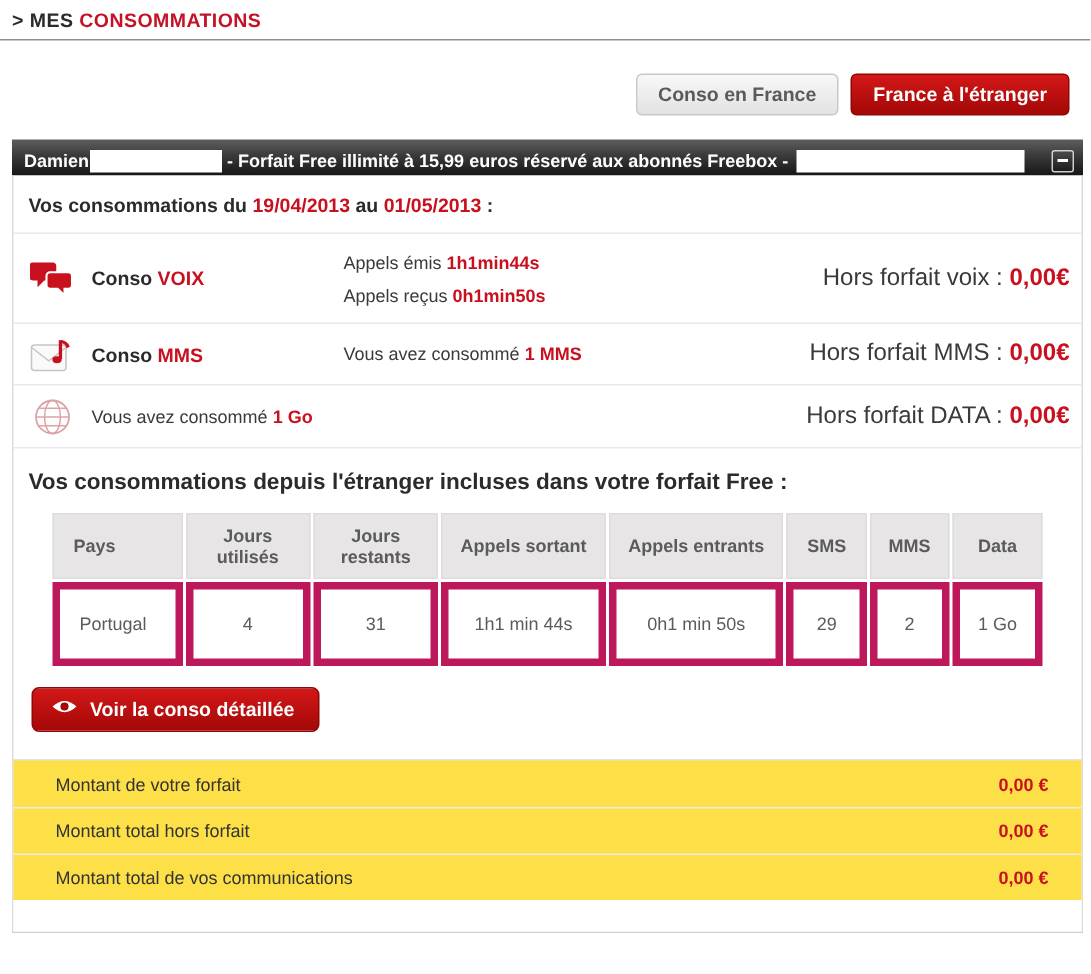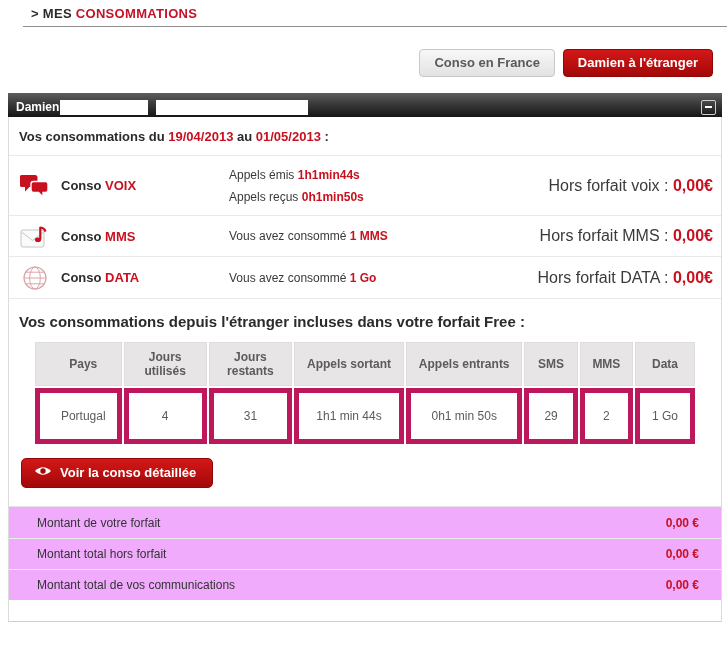--- a/index.html
+++ b/index.html
@@ -2,21 +2,21 @@
 <html lang="fr"><head>
 <meta charset="utf-8">
 <style>
   * { margin:0; padding:0; box-sizing:border-box; }
   html,body { width:727px; height:649px; overflow:hidden; background:#fff;
     font-family:"Liberation Sans", sans-serif; color:#333; }
   .page { width:727px; height:649px; position:relative; }
 
   
   .breadcrumb { padding:6px 0 5px 8px; font-size:13px; font-weight:bold;
-    border-bottom:1px solid #8f8f8f; letter-spacing:.3px;margin-left:23px; }
+    border-bottom:1px solid #8f8f8f; letter-spacing:.3px; }
   .breadcrumb .dark { color:#2b2b2b; }
   .breadcrumb .red { color:#c41226; }
 
   
   .toolbar { margin:22px 14px 0 0; display:flex; justify-content:flex-end; gap:8px; }
   .btn { font-size:13px; font-weight:bold; padding:6px 14px; border-radius:4px;
     cursor:pointer; line-height:1.1; }
   .btn-gray { background:linear-gradient(180deg,#f8f8f8,#e2e2e2); color:#5a5a5a;
     border:1px solid #c8c8c8; }
   .btn-red { background:linear-gradient(180deg,#d41717,#a30808); color:#fff;
@@ -58,56 +58,57 @@
 
   
   .roaming-title { border-top:1px solid #e9e9e9; padding:14px 10px 10px 10px;
     font-size:15px; font-weight:bold; color:#2b2b2b; }
   .tbl-wrap { margin:0 24px; }
   table { width:100%; border-collapse:separate; border-spacing:2px; }
   th { background:#e7e5e5; color:#5b5b5b; font-size:12px; font-weight:bold;
     padding:7px 3px; height:44px; border:1px solid #dedcdc; }
   td { background:#fff; border:5px solid #be185d; color:#5b5b5b; font-size:12px;
     text-align:center; padding:16px 3px; }
-  th.c-pays, td.c-pays { text-align:center; padding-left:13px; }
+  th.c-pays, td.c-pays { text-align:left; padding-left:13px; }
 
   
   .detail-row { padding:12px 10px 13px 12px; }
   .btn-detail { display:inline-flex; gap:8px; background:linear-gradient(180deg,#d41717,#a30808);
     border:1px solid #8f0707; color:#fff; font-size:13px; font-weight:bold;
     padding:6px 16px 7px 12px; border-radius:5px; cursor:pointer; }
 
   
-  .summary { margin-top:5px; background:#f0abfc; border-top:1px solid #e4e2e4; }
+  .summary { margin-top:5px; background:#fde047; border-top:1px solid #e4e2e4; }
   .summary-row { display:flex; justify-content:space-between; align-items:center;
     padding:0 22px 0 28px; height:31px; font-size:12px; color:#333; }
   .summary-row + .summary-row { border-top:1px solid #eceaec; }
   .summary-row .val { color:#c8101f; font-weight:bold; }
   .bottom-pad { height:21px; background:#fff; }
 </style>
 </head>
 <body>
 
 <div class="page">
 
   <div class="breadcrumb">
     <span class="dark">&gt;</span>
     <span class="dark">MES</span>
     <span class="red">CONSOMMATIONS</span>
   </div>
 
   <div class="toolbar">
     <button class="btn btn-gray">Conso en France</button>
-    <button class="btn btn-red">Damien à l'étranger</button>
+    <button class="btn btn-red">France à l'étranger</button>
   </div>
 
   <div class="panel">
     <div class="panel-head">
       <span>Damien</span>
       <span class="redact w1"></span>
+      <span>- Forfait Free illimité à 15,99 euros réservé aux abonnés Freebox -</span>
       <span class="redact w2"></span>
       <span class="spacer"></span>
       <span class="collapse-btn">
         <span class="minus"></span>
       </span>
     </div>
 
     <div class="panel-body">
 
       <div class="period">
@@ -172,24 +173,20 @@
 
       <div class="conso-row row-data">
         <span class="icon-cell">
           <svg width="26" height="26" viewBox="0 0 26 26">
             <circle cx="13" cy="13" r="11" fill="none" stroke="#dba3a8" stroke-width="1.2"></circle>
             <ellipse cx="13" cy="13" rx="5.3" ry="11" fill="none" stroke="#dba3a8" stroke-width="1"></ellipse>
             <line x1="2" y1="13" x2="24" y2="13" stroke="#dba3a8" stroke-width="1"></line>
             <line x1="3.6" y1="7.2" x2="22.4" y2="7.2" stroke="#dba3a8" stroke-width="1"></line>
             <line x1="3.6" y1="18.8" x2="22.4" y2="18.8" stroke="#dba3a8" stroke-width="1"></line>
           </svg>
-        </span>
-        <span class="label-cell">
-          <span>Conso</span>
-          <span class="red-txt">DATA</span>
         </span>
         <span class="mid-cell">
           <span>Vous avez consommé</span>
           <span class="red-txt b">1 Go</span>
         </span>
         <span class="right-cell">
           <span>Hors forfait DATA :</span>
           <span class="red-txt b">0,00€</span>
         </span>
       </div>

